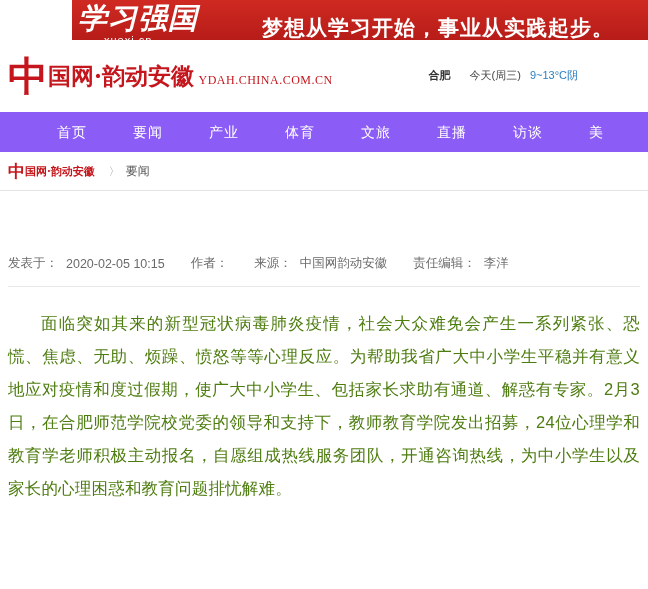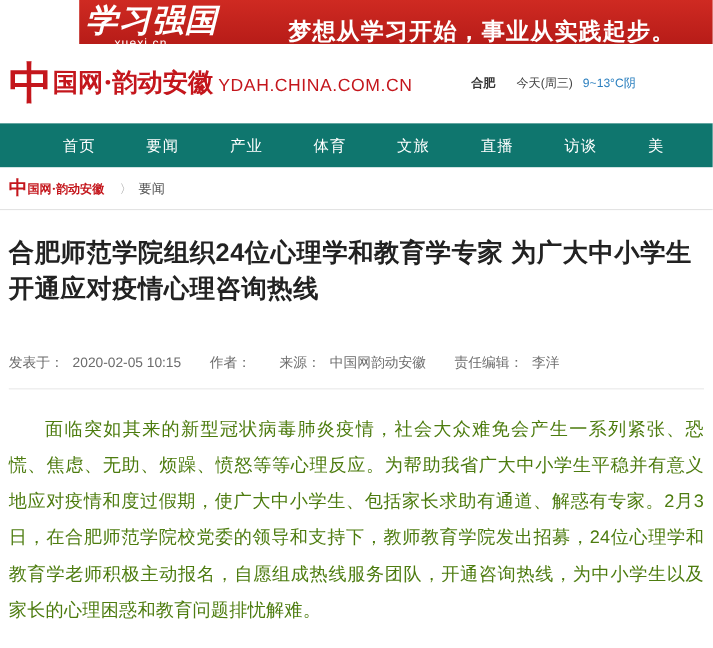--- a/index.html
+++ b/index.html
@@ -94,25 +94,25 @@
   }
   .logo-text-main {
     font-family: "DejaVu Serif", serif;
     font-size: 23px;
     font-weight: bold;
     color: #c4161c;
     line-height: 1.1;
     white-space: nowrap;
   }
   .logo-text-sub {
-    font-size: 16px;
+    font-size: 12px;
     color: #c4161c;
     letter-spacing: 0.5px;
     margin-top: 20px;
-    font-family: Liberation Sans, sans-serif;
+    font-family: Liberation Serif, serif;
   }
   .weather-box {
     position: absolute;
     right: 70px;
     top: 28px;
     font-size: 11px;
     color: #555;
     white-space: nowrap;
   }
   .weather-box .city {
@@ -124,21 +124,21 @@
     color: #444;
     margin-right: 6px;
   }
   .weather-box .temp {
     color: #2a7fbf;
   }
 
   
   .nav-bar {
     height: 40px;
-    background: #0f766e;
+    background: #8b5cf6;
     display: flex;
     align-items: center;
     padding-left: 34px;
     box-sizing: border-box;
     overflow: hidden;
   }
   .nav-item {
     color: #ffffff;
     font-size: 14px;
     padding: 0 23px;
@@ -275,21 +275,20 @@
 <div class="breadcrumb">
   <span class="crumb-logo">
     <span class="mark">中</span>
     <span class="txt">国网·韵动安徽</span>
   </span>
   <span class="crumb-sep">〉</span>
   <span class="crumb-current">要闻</span>
 </div>
 
 <div class="article">
-  <h1 class="article-title">合肥师范学院组织24位心理学和教育学专家 为广大中小学生开通应对疫情心理咨询热线</h1>
 
   <div class="meta-row">
     <span class="meta-label">发表于：</span>
     <span class="meta-gap-sm"></span>
     <span class="meta-value">2020-02-05 10:15</span>
     <span class="meta-gap"></span>
     <span class="meta-label">作者：</span>
     <span class="meta-value"></span>
     <span class="meta-gap"></span>
     <span class="meta-label">来源：</span>

